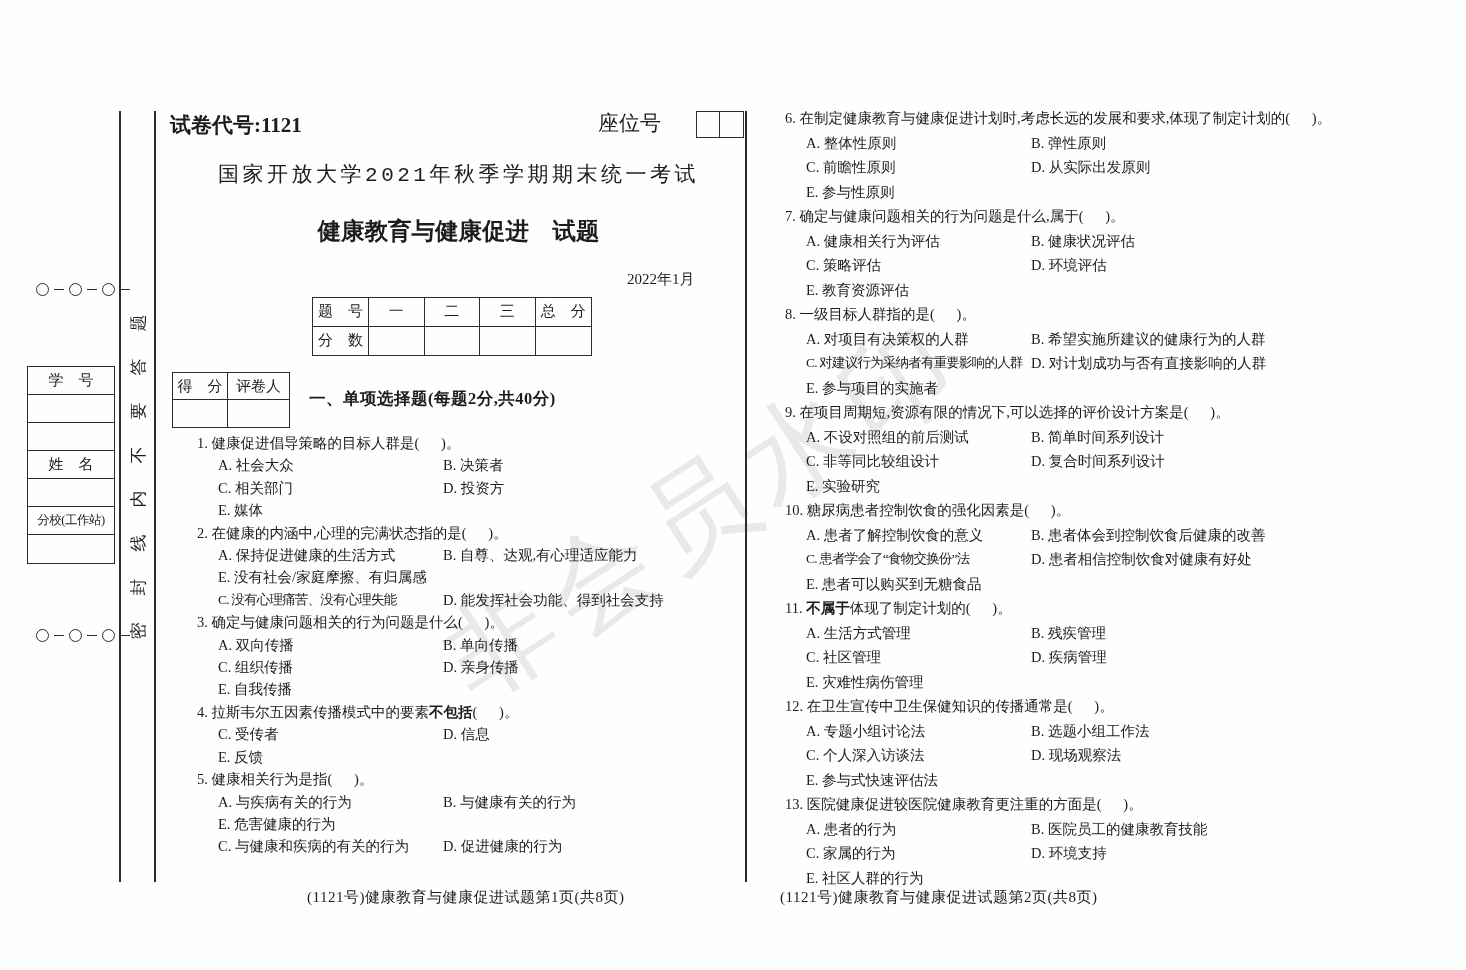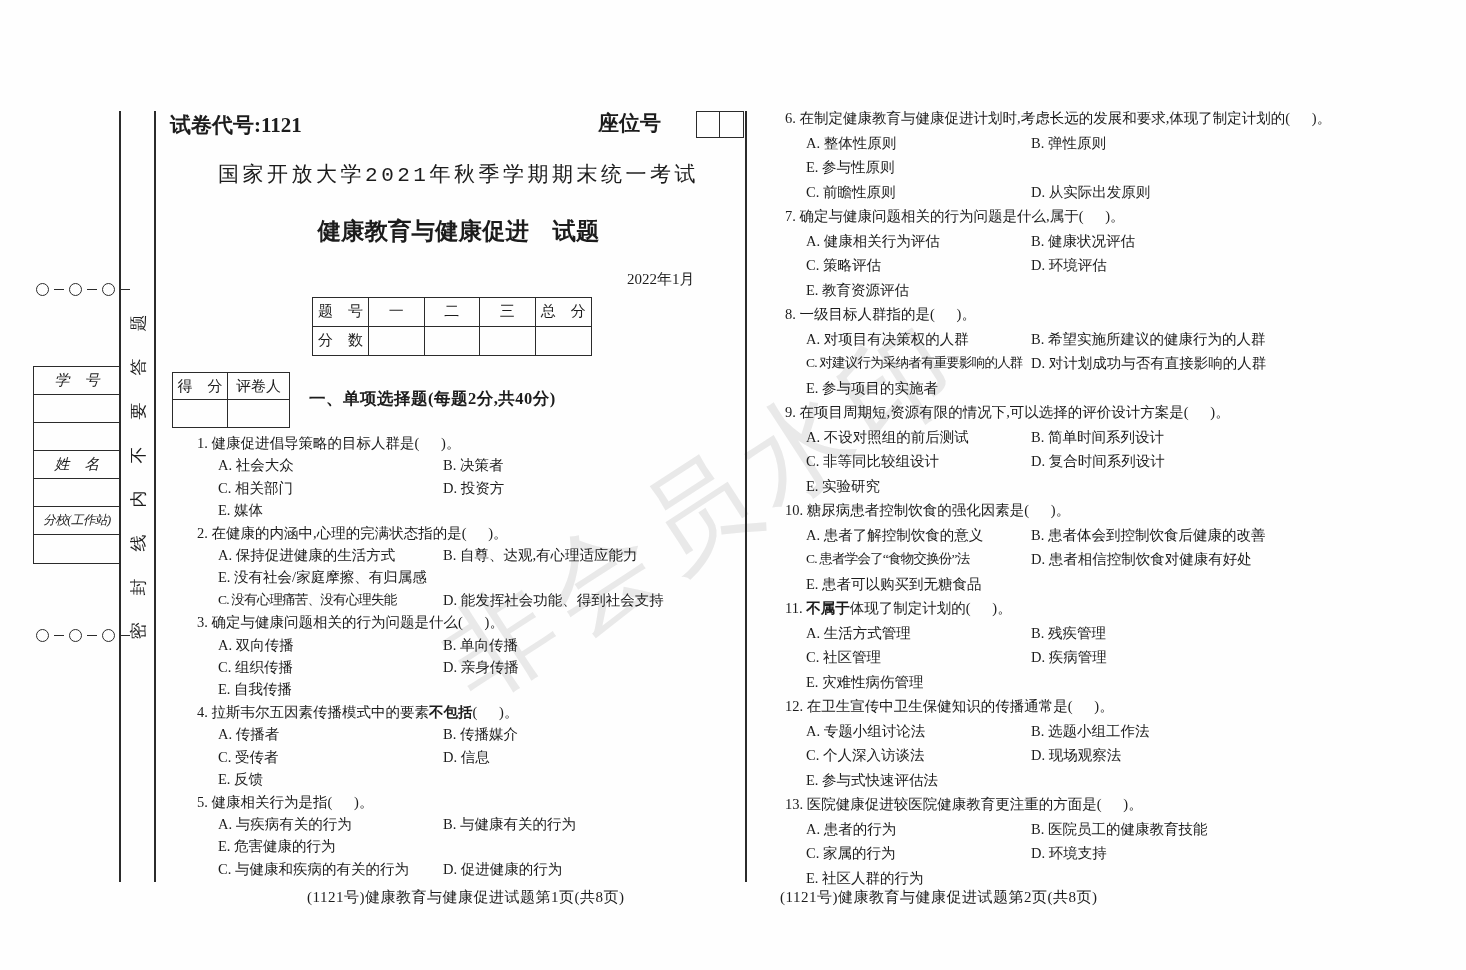--- a/index.html
+++ b/index.html
@@ -17,40 +17,40 @@
   }
   .content{position:relative;z-index:1;}
   
   .vline{position:absolute;top:111px;height:771px;width:1.6px;background:#2b2b2b;}
   
   .punch{position:absolute;display:flex;align-items:center;gap:5px;}
   .punch .circ{width:13px;height:13px;border:1.6px solid #2b2b2b;border-radius:50%;box-sizing:border-box;}
   .punch .dash{width:10px;height:1.6px;background:#2b2b2b;}
   
   .student-box{
-    position:absolute;left:33px;top:366px;width:86px;
+    position:absolute;left:27px;top:366px;width:86px;
     border:1.6px solid #2b2b2b;box-sizing:content-box;
-    display:grid;grid-template-rows:repeat(7,28px);font-style:italic;
+    display:grid;grid-template-rows:repeat(7,28px);
   }
   .student-box .row{
     border-bottom:1.2px solid #2b2b2b;display:flex;align-items:center;justify-content:center;
     font-size:15px;
   }
   .student-box .row:last-child{border-bottom:none;}
   .student-box .row.small{font-size:12.5px;letter-spacing:-0.5px;}
   
   .seal-text{
     position:absolute;left:121px;top:314px;width:34px;
     display:flex;flex-direction:column;align-items:center;gap:26px;
     font-size:17px;
   }
   .seal-text .ch{transform:rotate(-90deg);line-height:18px;height:18px;}
   
   .paper-code{left:170px;top:111px;font-size:21px;font-weight:bold;}
-  .seat-label{left:598px;top:109px;font-size:21px;font-weight:bold;}
+  .seat-label{left:598px;top:109px;font-size:21px;font-weight:normal;}
   .seat-boxes{left:696px;top:111px;display:flex;}
   .seat-boxes .cell{width:24px;height:27px;border:1.6px solid #2b2b2b;box-sizing:border-box;}
   .seat-boxes .cell + .cell{border-left:none;}
   .exam-title{left:170px;top:160px;width:577px;text-align:center;font-size:21px;letter-spacing:3.5px;font-family:Liberation Mono, monospace;}
   .subject-title{left:170px;top:215px;width:577px;text-align:center;font-size:23.5px;font-weight:bold;}
   .date{left:627px;top:270px;font-size:15px;}
   
   .score-table{
     left:312px;top:297px;border:1.6px solid #2b2b2b;
     display:grid;grid-template-columns:56px 55.5px 55.5px 55.5px 55.5px;grid-template-rows:28.5px 28.5px;
@@ -185,37 +185,36 @@
           <div class="opt-row"><span class="opt col1 tight">C. 没有心理痛苦、没有心理失能</span><span class="opt col2">D. 能发挥社会功能、得到社会支持</span></div>
         </div>
         <div class="question">
           <div class="stem"><span>3. </span><span>确定与健康问题相关的行为问题是什么(      )。</span></div>
           <div class="opt-row"><span class="opt col1">A. 双向传播</span><span class="opt col2">B. 单向传播</span></div>
           <div class="opt-row"><span class="opt col1">C. 组织传播</span><span class="opt col2">D. 亲身传播</span></div>
           <div class="opt-row"><span class="opt col1">E. 自我传播</span></div>
         </div>
         <div class="question">
           <div class="stem"><span>4. </span><span>拉斯韦尔五因素传播模式中的要素</span><span class="bold">不包括</span><span>(      )。</span></div>
-          <div class="opt-row"><span class="opt col1">A. 传播者</span><span class="opt col2">B. 传播媒介</span></div>
           <div class="opt-row"><span class="opt col1">C. 受传者</span><span class="opt col2">D. 信息</span></div>
           <div class="opt-row"><span class="opt col1">E. 反馈</span></div>
         </div>
         <div class="question">
           <div class="stem"><span>5. </span><span>健康相关行为是指(      )。</span></div>
           <div class="opt-row"><span class="opt col1">A. 与疾病有关的行为</span><span class="opt col2">B. 与健康有关的行为</span></div>
           <div class="opt-row"><span class="opt col1">E. 危害健康的行为</span></div>
           <div class="opt-row"><span class="opt col1">C. 与健康和疾病的有关的行为</span><span class="opt col2">D. 促进健康的行为</span></div>
         </div>
       </div>
     <div class="qlist" id="questions-right">
         <div class="question">
           <div class="stem"><span>6. </span><span>在制定健康教育与健康促进计划时,考虑长远的发展和要求,体现了制定计划的(      )。</span></div>
           <div class="opt-row"><span class="opt col1">A. 整体性原则</span><span class="opt col2">B. 弹性原则</span></div>
+          <div class="opt-row"><span class="opt col1">C. 前瞻性原则</span><span class="opt col2">D. 从实际出发原则</span></div>
           <div class="opt-row"><span class="opt col1">E. 参与性原则</span></div>
-          <div class="opt-row"><span class="opt col1">C. 前瞻性原则</span><span class="opt col2">D. 从实际出发原则</span></div>
         </div>
         <div class="question">
           <div class="stem"><span>7. </span><span>确定与健康问题相关的行为问题是什么,属于(      )。</span></div>
           <div class="opt-row"><span class="opt col1">A. 健康相关行为评估</span><span class="opt col2">B. 健康状况评估</span></div>
           <div class="opt-row"><span class="opt col1">C. 策略评估</span><span class="opt col2">D. 环境评估</span></div>
           <div class="opt-row"><span class="opt col1">E. 教育资源评估</span></div>
         </div>
         <div class="question">
           <div class="stem"><span>8. </span><span>一级目标人群指的是(      )。</span></div>
           <div class="opt-row"><span class="opt col1">A. 对项目有决策权的人群</span><span class="opt col2">B. 希望实施所建议的健康行为的人群</span></div>

